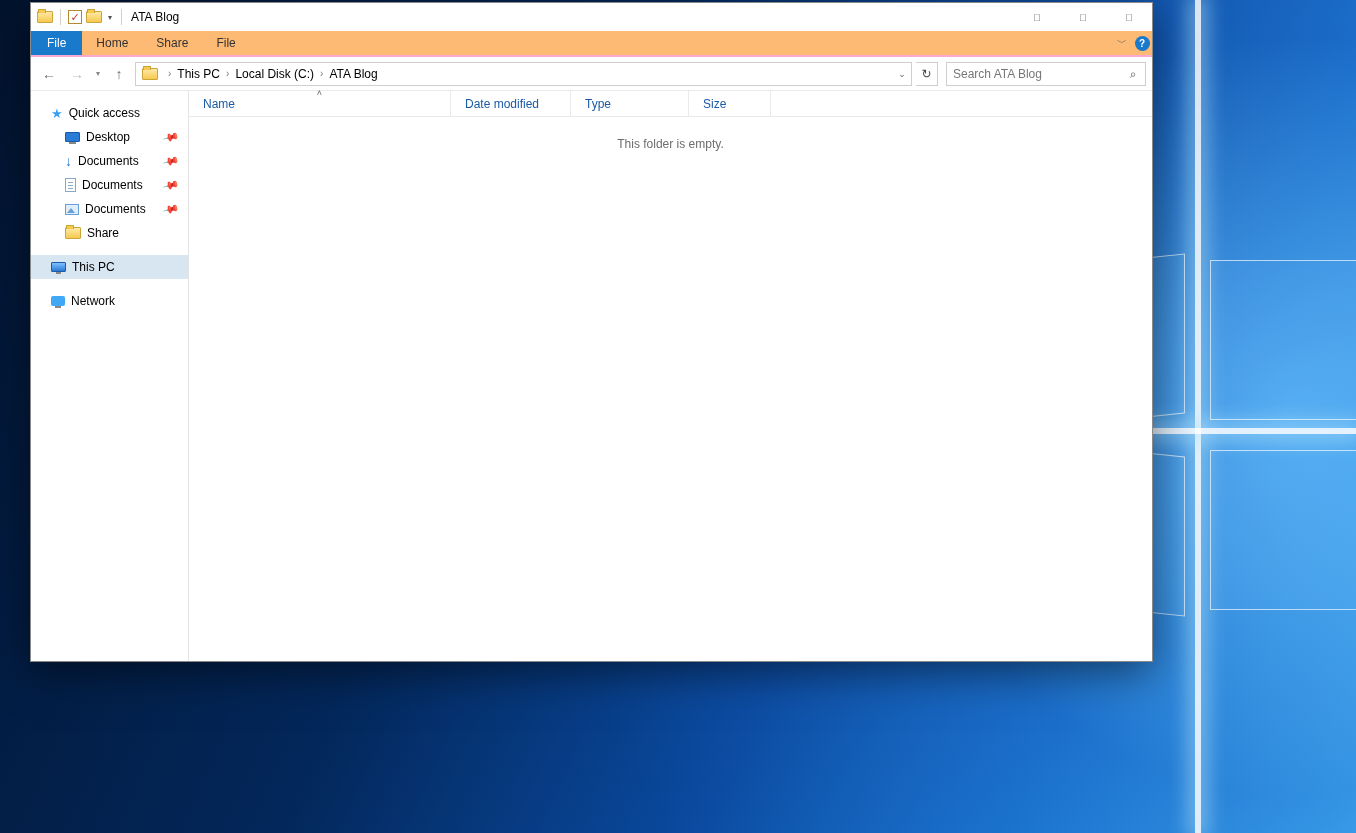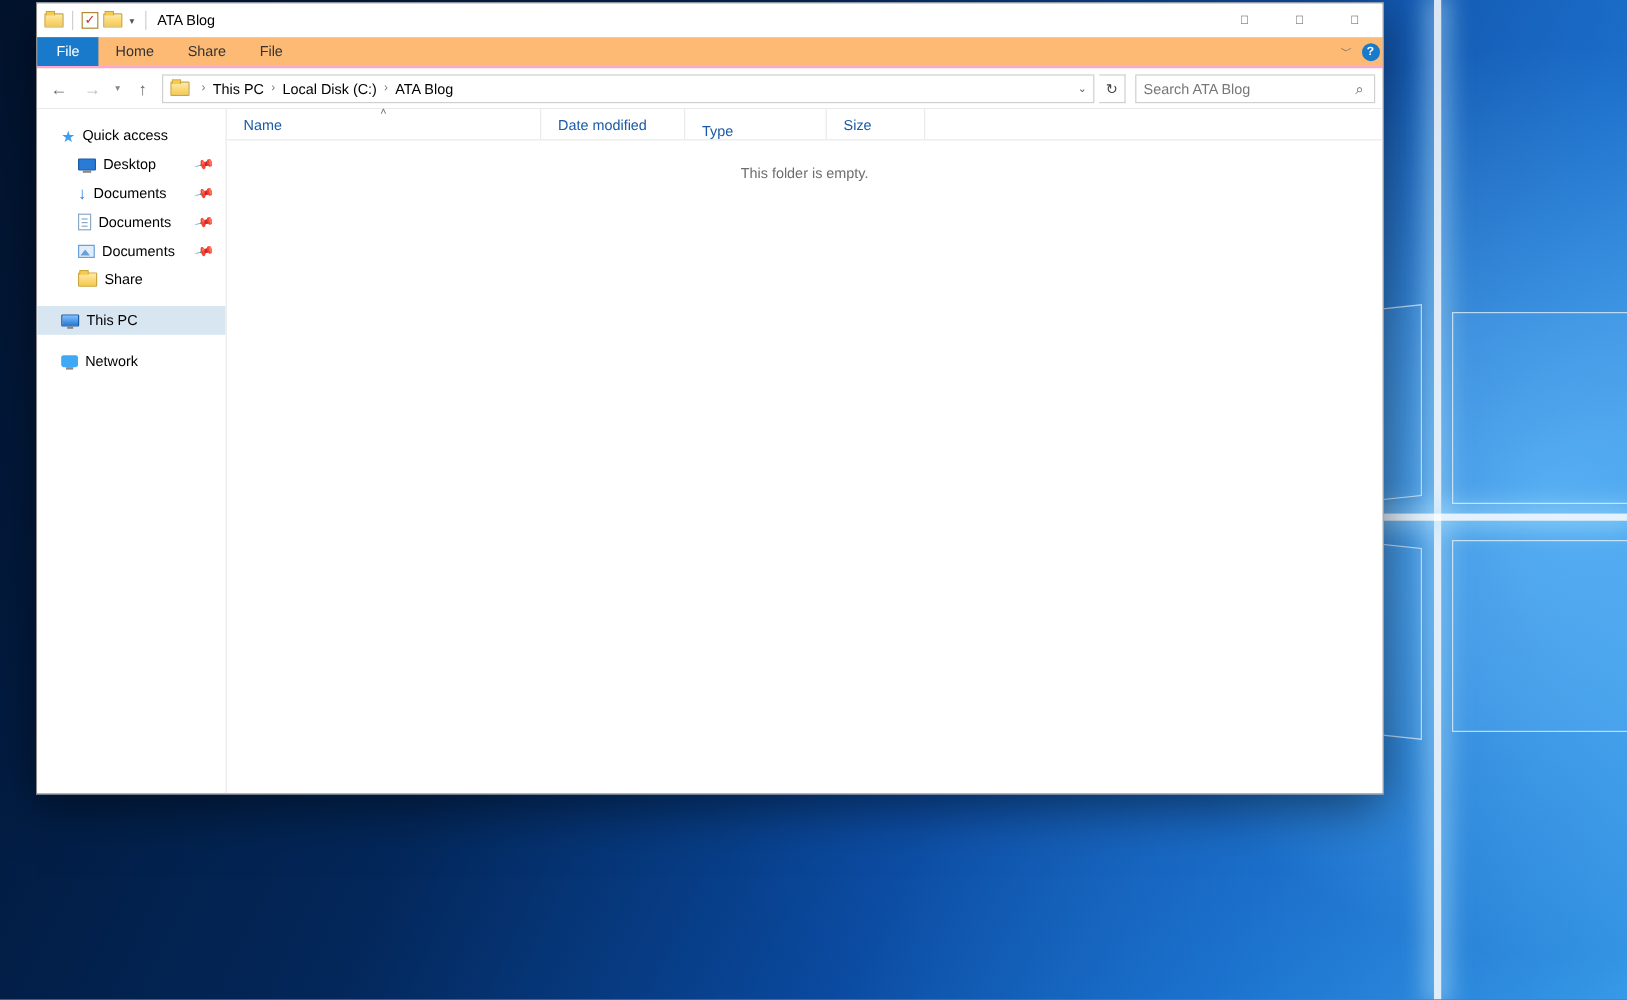--- a/index.html
+++ b/index.html
@@ -95,21 +95,21 @@
   .net-icon{ width:14px; height:10px; background:#3fa9f5; border-radius:2px; position:relative;}
   .net-icon::after{content:"";position:absolute;left:4px;top:10px;width:6px;height:2px;background:#888;}
   .pc-icon{ width:15px; height:10px; background:linear-gradient(#7ec0ff,#2a7bd6); border:1px solid #1a5aa6; border-radius:1px; position:relative;}
   .pc-icon::after{content:"";position:absolute;left:4px;right:4px;bottom:-3px;height:2px;background:#888;}
 
   .content { flex:1; display:flex; flex-direction:column; background:#fff;}
   .col-headers { height:26px; border-bottom:1px solid #e9e9e9; display:flex; align-items:center; color:#1a5aa6; font-size:12px;}
   .col { padding-left:14px; border-right:1px solid #eaeaea; height:100%; display:flex; align-items:center; position:relative;}
   .col.name { flex:0 0 262px;}
   .col.date { flex:0 0 120px;}
-  .col.type { flex:0 0 118px;align-items:flex-end;}
+  .col.type { flex:0 0 118px;}
   .col.size { flex:0 0 82px;}
   .sort-caret { position:absolute; left:50%; top:-3px; transform:translateX(-50%); font-size:9px; color:#6b6b6b;}
   .empty { flex:1; display:flex; justify-content:center; padding-top:20px; color:#6d6d6d; font-size:12px;}
 
   
   .statusbar { height:23px; border-top:1px solid #e1e1e1; display:flex; align-items:center; padding:0 8px; background:#fff;}
   .statusbar .count { color:#1a5aa6; font-size:12px;}
   .statusbar .vspacer { flex:1;}
   .view-btn { width:22px; height:18px; border:1px solid #bfbfbf; margin-left:2px; display:flex; align-items:center; justify-content:center; font-size:10px; color:#444; background:#fff;}
   .view-btn.active { background:#cde6ff; border-color:#7ab8f0;}

